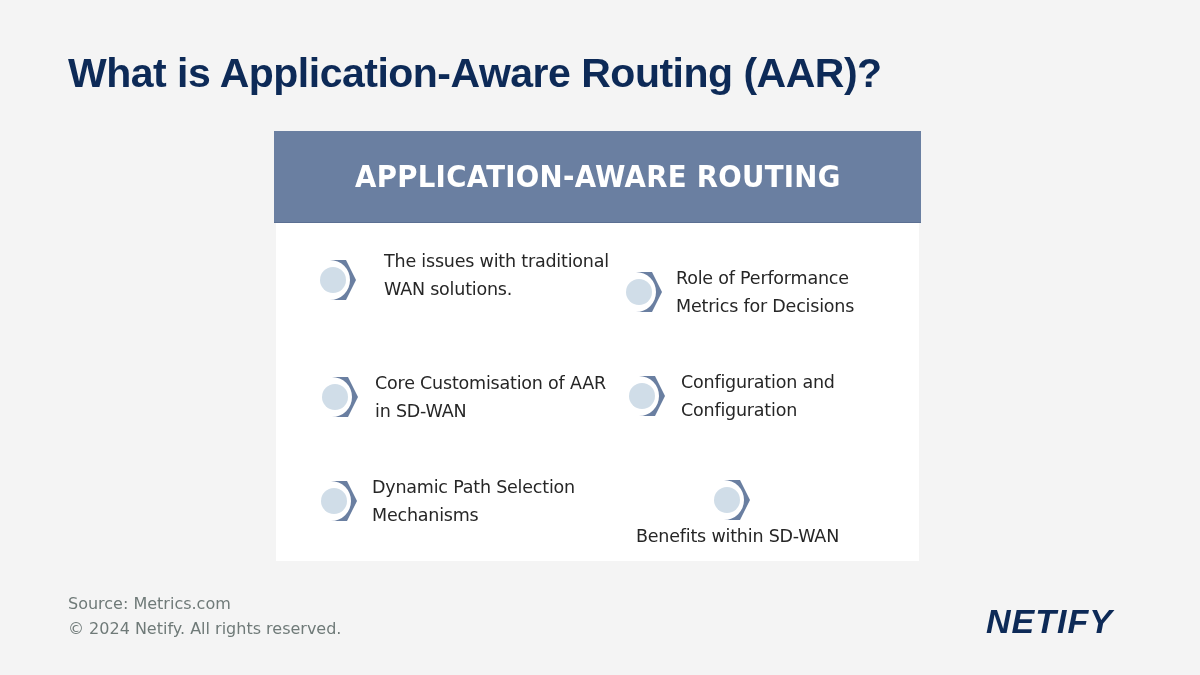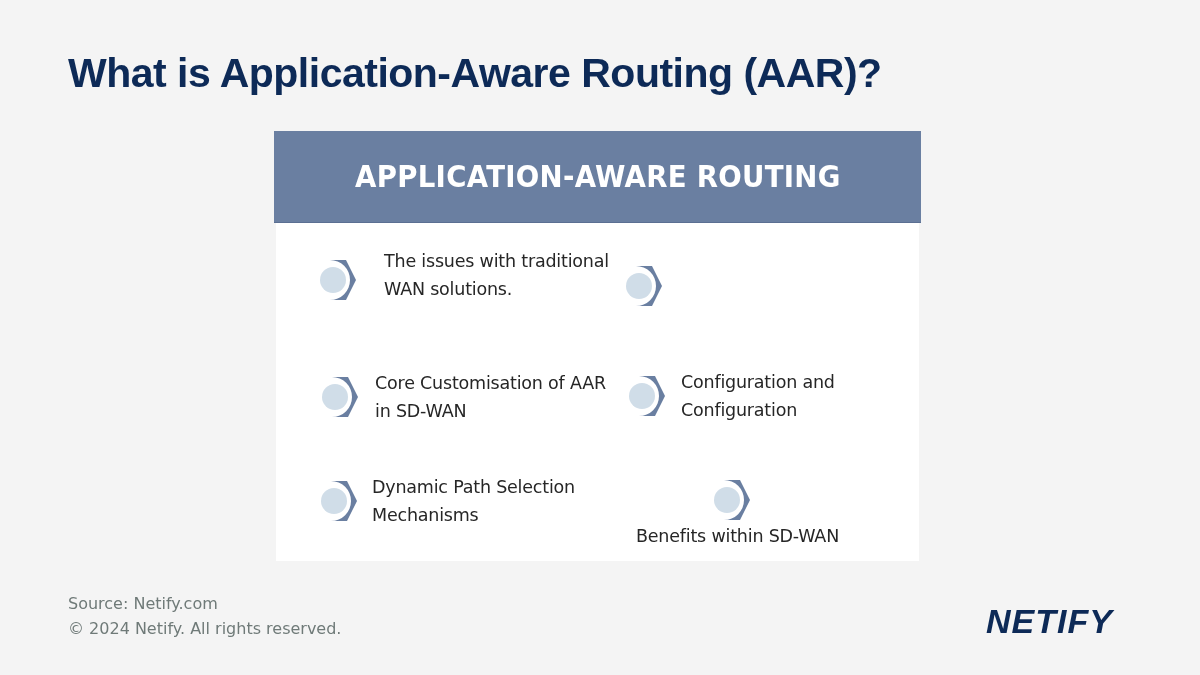--- a/index.html
+++ b/index.html
@@ -67,20 +67,24 @@
       <div>WAN solutions.</div>
     </div>
   </div>
 
   <div class="item" style="left:348px; top:41px;">
     <svg class="icon" viewBox="0 0 40 44">
       <path d="M12 2 L28 2 L38 22 L28 42 L12 42 A20 20 0 0 0 12 2 Z" fill="#6a7fa1"></path>
       <circle cx="16" cy="22" r="15" fill="#ffffff"></circle>
       <circle cx="15" cy="22" r="13" fill="#d0dde8"></circle>
     </svg>
+    <div class="label" style="margin-left:12px;">
+      <div>Role of Performance</div>
+      <div>Metrics for Decisions</div>
+    </div>
   </div>
 
   <div class="item" style="left:44px; top:146px;">
     <svg class="icon" viewBox="0 0 40 44">
       <path d="M12 2 L28 2 L38 22 L28 42 L12 42 A20 20 0 0 0 12 2 Z" fill="#6a7fa1"></path>
       <circle cx="16" cy="22" r="15" fill="#ffffff"></circle>
       <circle cx="15" cy="22" r="13" fill="#d0dde8"></circle>
     </svg>
     <div class="label" style="margin-left:15px;">
       <div>Core Customisation of AAR</div>
@@ -117,16 +121,16 @@
       <path d="M12 2 L28 2 L38 22 L28 42 L12 42 A20 20 0 0 0 12 2 Z" fill="#6a7fa1"></path>
       <circle cx="16" cy="22" r="15" fill="#ffffff"></circle>
       <circle cx="15" cy="22" r="13" fill="#d0dde8"></circle>
     </svg>
     <div class="label" style="margin-left:12px;">
       <div>Benefits within SD-WAN</div>
     </div>
   </div>
 </div>
 
-<div class="footer-text" style="top:594px;">Source: Netify.com</div>
+<div class="footer-text" style="top:594px;">Source: Metrics.com</div>
 <div class="footer-text" style="top:619px;">© 2024 Netify. All rights reserved.</div>
 
 <div class="logo">NETIFY</div>
 
 </body></html>

